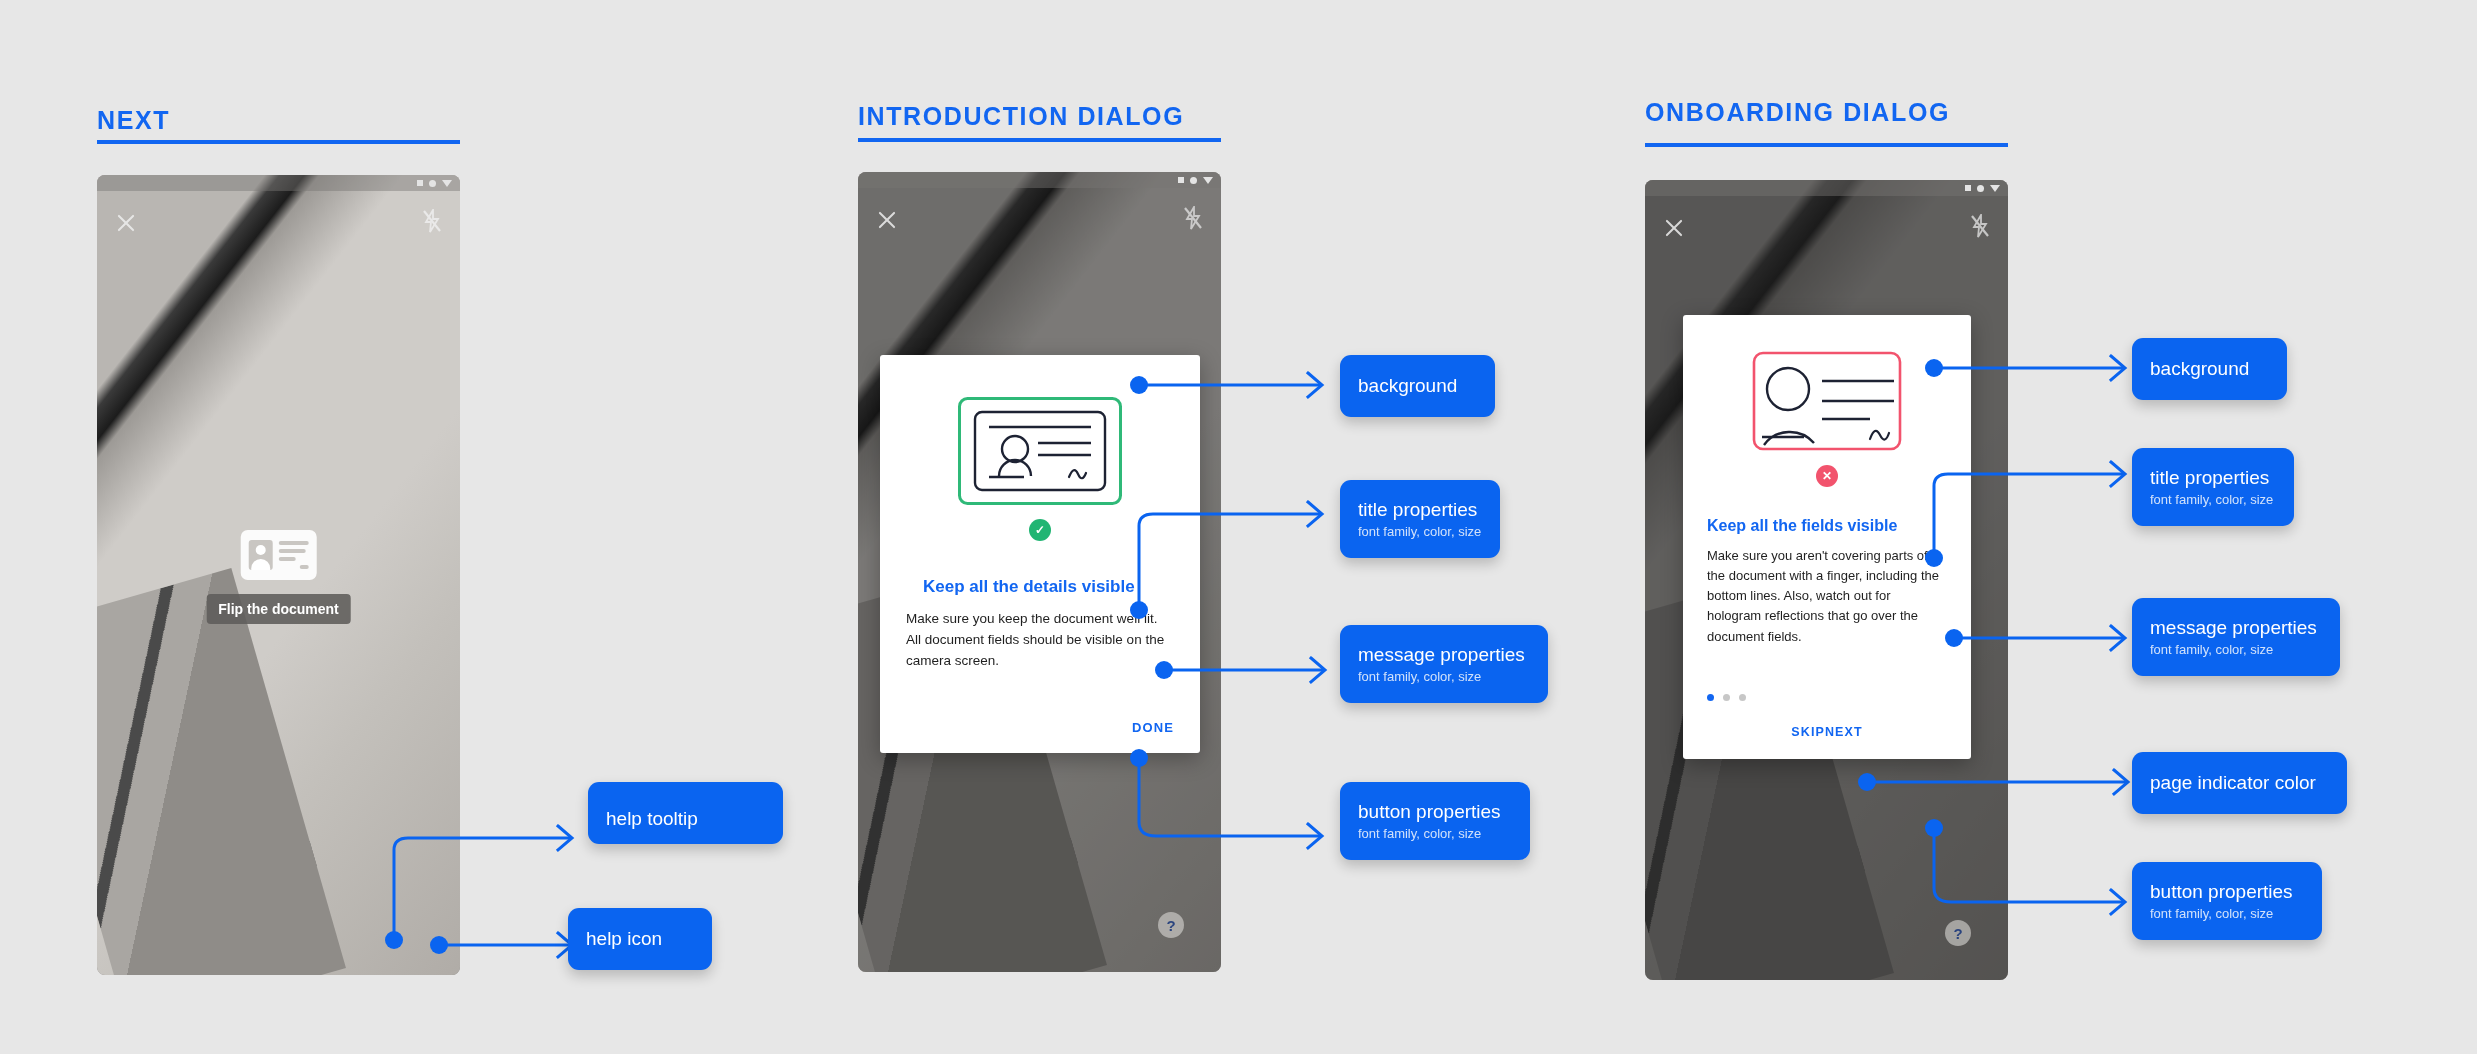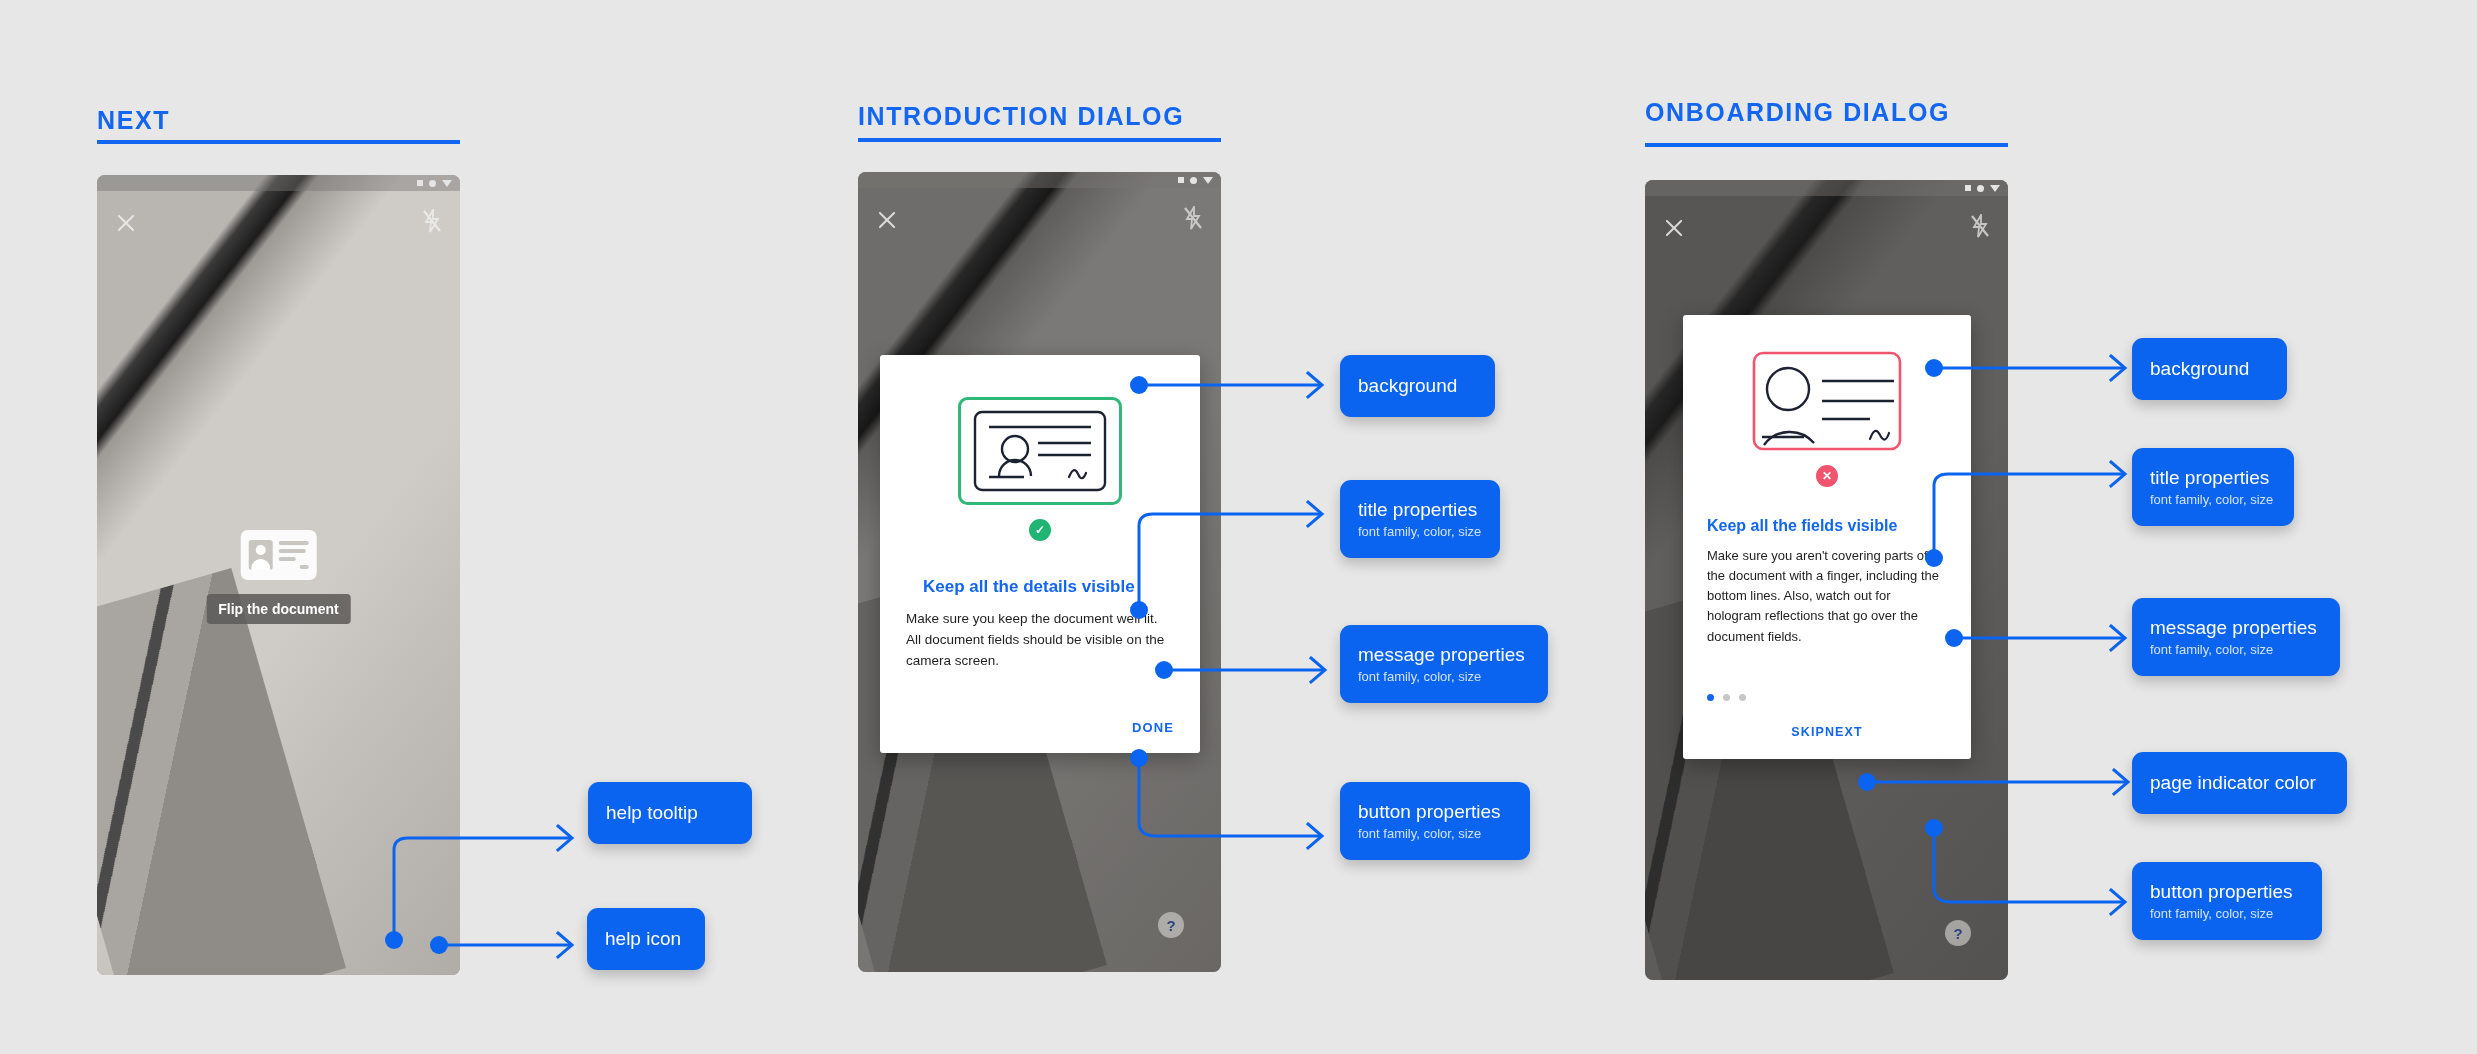--- a/index.html
+++ b/index.html
@@ -206,24 +206,24 @@
       <path d="M14,150 L14,60 Q14,48 28,48 L190,48"></path>
       <polyline points="178,36 192,48 178,60"></polyline>
       <circle cx="14" cy="150" r="9"></circle>
     </svg>
     <svg class="conn" style="left:430px; top:925px; width:220px; height:40px;">
       <path d="M9,20 L140,20"></path>
       <polyline points="128,8 142,20 128,32"></polyline>
       <circle cx="9" cy="20" r="9"></circle>
     </svg>
 
-    <div class="callout single" style="left:588px; top:782px; width:164px; height:62px;">
+    <div class="callout single" style="left:588px; top:782px; width:195px; height:62px;justify-content:flex-end;">
       <span class="c-main">help tooltip</span>
     </div>
-    <div class="callout single" style="left:587px; top:908px; width:118px; height:62px;">
+    <div class="callout single" style="left:568px; top:908px; width:144px; height:62px;">
       <span class="c-main">help icon</span>
     </div>
   </div>
 
   <div>
     <div class="section-title" style="left:858px; top:102px;">INTRODUCTION DIALOG</div>
     <div class="section-rule" style="left:858px; top:138px; width:363px;"></div>
 
     <div class="phone" style="left:858px; top:172px; width:363px; height:800px;">
       <div class="phone-photo">

